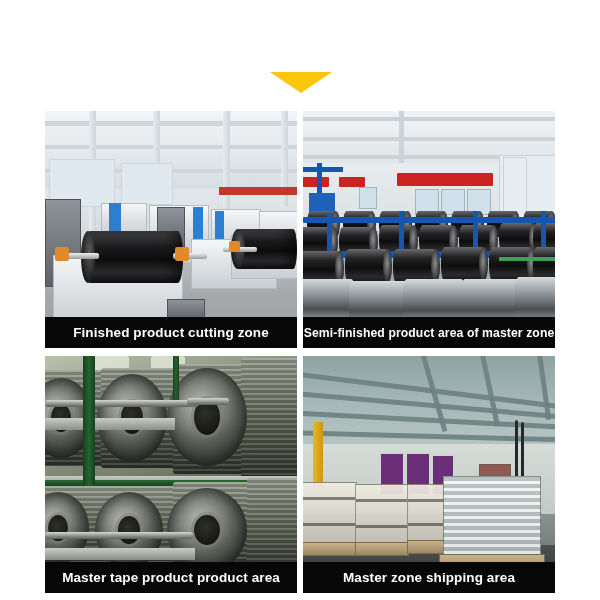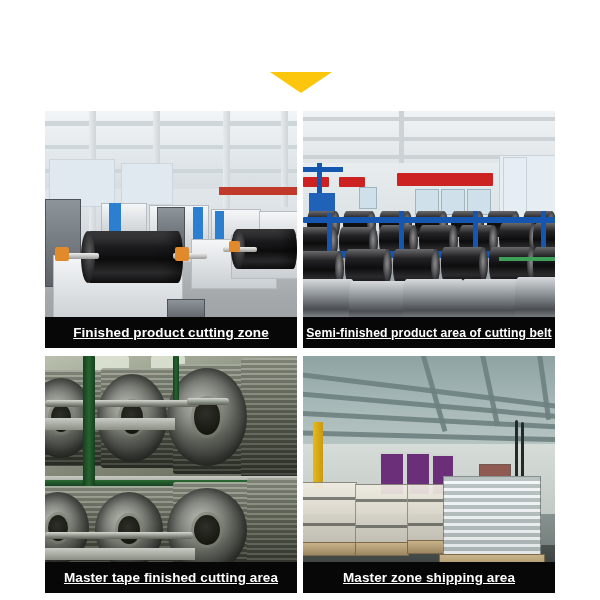--- a/index.html
+++ b/index.html
@@ -99,21 +99,20 @@
     background: #070707;
     color: #ffffff;
     display: flex;
     align-items: center;
     justify-content: center;
     font-size: 13.5px;
     font-weight: bold;
     letter-spacing: 0.1px;
     white-space: nowrap;
     z-index: 9;
-    text-decoration: underline;
   }
   .caption.small { font-size: 12.2px; }
 
   
   .p1 { background: linear-gradient(180deg,#e9edf0 0%,#dfe4e8 40%,#c8ccd0 68%,#a9adb1 100%); }
   .p1 .ceiling {
     position:absolute; left:0; top:0; width:100%; height:78px;
     background: linear-gradient(180deg,#f2f5f7 0%,#e3e8ec 55%,#d7dde1 100%);
   }
   .p1 .beam {
@@ -382,21 +381,21 @@
       <div class="drum" style="left:186px;top:136px;width:44px;height:34px;"></div>
       <div class="drum" style="left:230px;top:136px;width:30px;height:34px;"></div>
 
       <div class="grn" style="left:196px;top:146px;width:56px;"></div>
       <div class="floorband"></div>
       <div class="silver" style="left:-8px;top:168px;width:60px;height:52px;"></div>
       <div class="silver" style="left:46px;top:170px;width:60px;height:52px;"></div>
       <div class="silver" style="left:100px;top:168px;width:62px;height:54px;"></div>
       <div class="silver" style="left:158px;top:168px;width:62px;height:54px;"></div>
       <div class="silver" style="left:212px;top:166px;width:52px;height:56px;"></div>
-      <div class="caption small">Semi-finished product area of cutting belt</div>
+      <div class="caption small">Semi-finished product area of master zone</div>
     </div>
   </div>
 
   <div class="card">
     <div class="photo p3">
       <div class="bg"></div>
       <div class="lightwin" style="left:44px;top:0;width:40px;height:30px;"></div>
       <div class="lightwin" style="left:106px;top:0;width:34px;height:24px;"></div>
 
       <div class="rollbody" style="left:-10px;top:14px;width:80px;height:96px;"></div>
@@ -435,21 +434,21 @@
       <div class="coil" style="left:50px;top:136px;width:68px;height:76px;">
           <div class="hub"></div>
         </div>
       <div class="coil" style="left:122px;top:132px;width:80px;height:84px;">
           <div class="hub"></div>
         </div>
 
       <div class="rod" style="left:0;top:176px;width:76px;"></div>
       <div class="rod" style="left:56px;top:176px;width:92px;"></div>
       <div class="shelfbar" style="left:0;top:192px;width:150px;height:12px;"></div>
-      <div class="caption">Master tape finished cutting area</div>
+      <div class="caption">Master tape product product area</div>
     </div>
   </div>
 
   <div class="card">
     <div class="photo p4">
       <div class="roofbg"></div>
       <div class="rafter" style="left:-20px;top:14px;width:300px;transform:rotate(7deg);"></div>
       <div class="rafter" style="left:-20px;top:34px;width:300px;transform:rotate(5deg);"></div>
       <div class="rafter" style="left:-20px;top:54px;width:300px;transform:rotate(3deg);"></div>
       <div class="rafter" style="left:-20px;top:74px;width:300px;transform:rotate(1.5deg);"></div>

